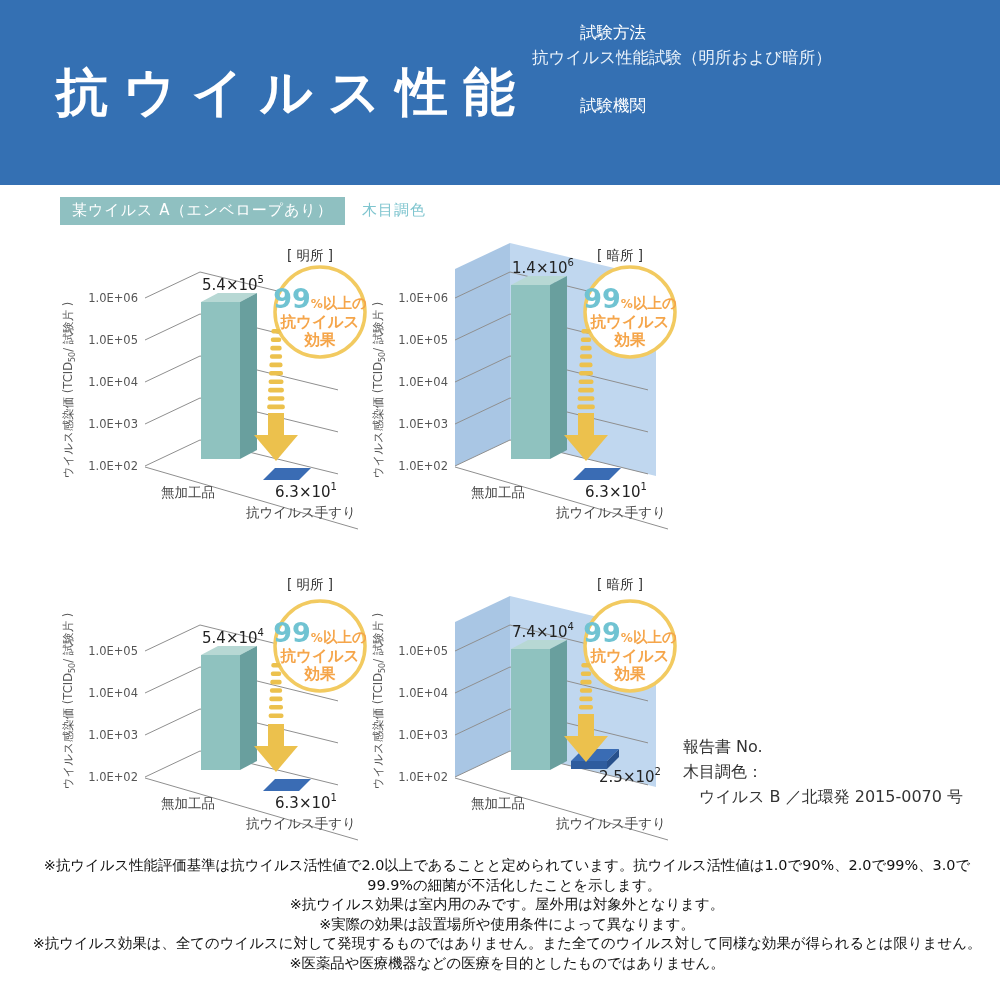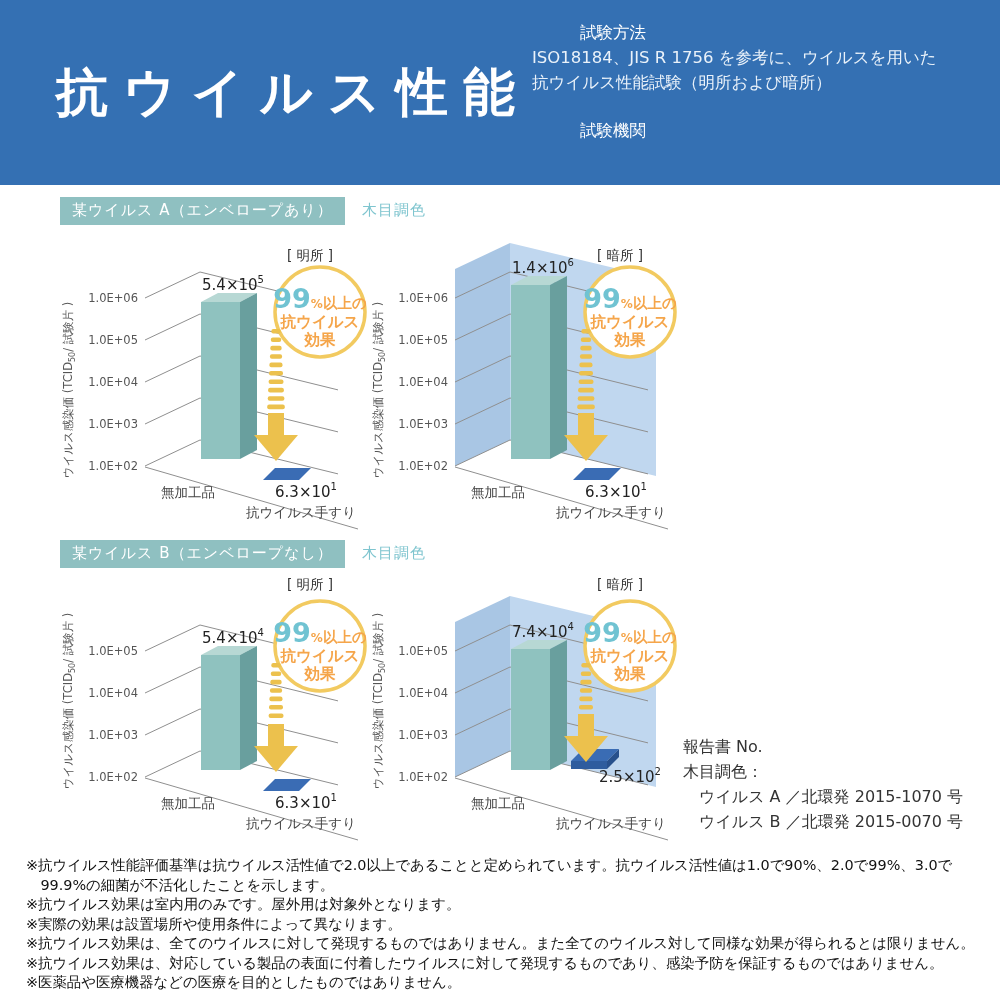--- a/index.html
+++ b/index.html
@@ -11,48 +11,43 @@
   .hdr-label{color:#ffffff;margin-left:48px;}
   .hdr-gap{height:23px;}
   .section-hdr{position:absolute;left:60px;height:28px;white-space:nowrap;}
   .sec-badge{display:inline-block;background:var(--c-teal,#8fc0c1);color:#fff;font-size:15px;
              padding:4px 12px 5px 12px;letter-spacing:1px;}
   .sec-tone{display:inline-block;color:var(--c-tone,#7fc5cf);font-size:15px;margin-left:12px;letter-spacing:1px;}
   .chart{position:absolute;width:330px;height:300px;}
   .report{position:absolute;left:683px;top:734px;color:#333;font-size:16px;line-height:25px;white-space:nowrap;}
   .report .ind{padding-left:16px;}
   .footnotes{position:absolute;left:26px;top:856px;width:962px;color:#111;font-size:14.4px;line-height:19.5px;}
-  .footnotes div{padding-left:1em;text-indent:-1em;}
+  .footnotes div{padding-left:1em;text-indent:-1em;text-align:center;}
   svg text{font-family:"DejaVu Sans","Liberation Sans",sans-serif;}
 </style>
 </head>
 <body>
 
 <div class="page">
 
   <div class="header">
     <div class="title">抗ウイルス性能</div>
     <div class="hdr-right">
       <div class="hdr-label">試験方法</div>
-      <div>ISO18184、JIS R 1756 を参考に、ウイルスを用いた</div>
       <div>抗ウイルス性能試験（明所および暗所）</div>
       <div class="hdr-gap"></div>
       <div class="hdr-label">試験機関</div>
     </div>
   </div>
 
   <div class="section-hdr" style="top:197px;">
     <span class="sec-badge">某ウイルス A（エンベロープあり）</span>
     <span class="sec-tone">木目調色</span>
   </div>
 
-  <div class="section-hdr" style="top:540px;">
-    <span class="sec-badge">某ウイルス B（エンベロープなし）</span>
-    <span class="sec-tone">木目調色</span>
-  </div>
 
   <div class="chart" id="chart0" style="left:58px;top:238px;"><svg viewBox="0 0 330 300" width="330" height="300">
         <polyline points="87,60 142,34 280,67.9" fill="none" stroke="#8f8f8f" stroke-width="1"></polyline>
         <text x="80" y="64" text-anchor="end" font-size="11.5" fill="#555">1.0E+06</text>
         <polyline points="87,102 142,76 280,109.9" fill="none" stroke="#8f8f8f" stroke-width="1"></polyline>
         <text x="80" y="106" text-anchor="end" font-size="11.5" fill="#555">1.0E+05</text>
         <polyline points="87,144 142,118 280,151.9" fill="none" stroke="#8f8f8f" stroke-width="1"></polyline>
         <text x="80" y="148" text-anchor="end" font-size="11.5" fill="#555">1.0E+04</text>
         <polyline points="87,186 142,160 280,193.9" fill="none" stroke="#8f8f8f" stroke-width="1"></polyline>
         <text x="80" y="190" text-anchor="end" font-size="11.5" fill="#555">1.0E+03</text>
@@ -195,26 +190,24 @@
         <polygon points="196,187 240,187 218,213" fill="#ecc14d"></polygon>
         <text x="262" y="233" text-anchor="middle" font-size="15" fill="#222"><tspan>2.5×10</tspan><tspan font-size="10" dy="-7">2</tspan></text>
         <text x="130" y="259" text-anchor="middle" font-size="13.5" fill="#444">無加工品</text>
         <text x="243" y="279" text-anchor="middle" font-size="13.5" fill="#444">抗ウイルス手すり</text>
         <text x="252" y="40" text-anchor="middle" font-size="13.5" fill="#333">[ 暗所 ]</text>
       </svg></div>
 
   <div class="report">
     <div>報告書 No.</div>
     <div>木目調色：</div>
-    <div class="ind">ウイルス A ／北環発 2015-1070 号</div>
     <div class="ind">ウイルス B ／北環発 2015-0070 号</div>
   </div>
 
   <div class="footnotes">
     <div>※抗ウイルス性能評価基準は抗ウイルス活性値で2.0以上であることと定められています。抗ウイルス活性値は1.0で90%、2.0で99%、3.0で99.9%の細菌が不活化したことを示します。</div>
     <div>※抗ウイルス効果は室内用のみです。屋外用は対象外となります。</div>
     <div>※実際の効果は設置場所や使用条件によって異なります。</div>
     <div>※抗ウイルス効果は、全てのウイルスに対して発現するものではありません。また全てのウイルス対して同様な効果が得られるとは限りません。</div>
-    <div>※抗ウイルス効果は、対応している製品の表面に付着したウイルスに対して発現するものであり、感染予防を保証するものではありません。</div>
     <div>※医薬品や医療機器などの医療を目的としたものではありません。</div>
   </div>
 
 </div>
 
 </body></html>

